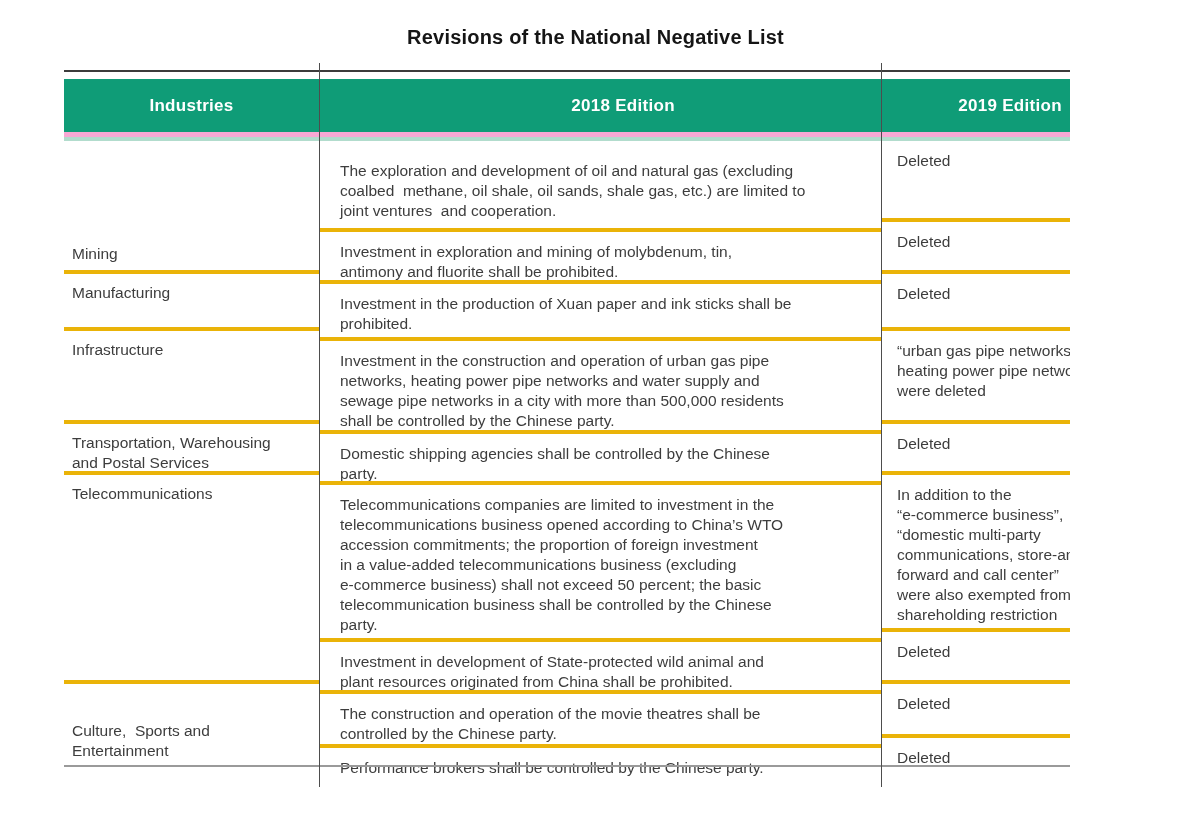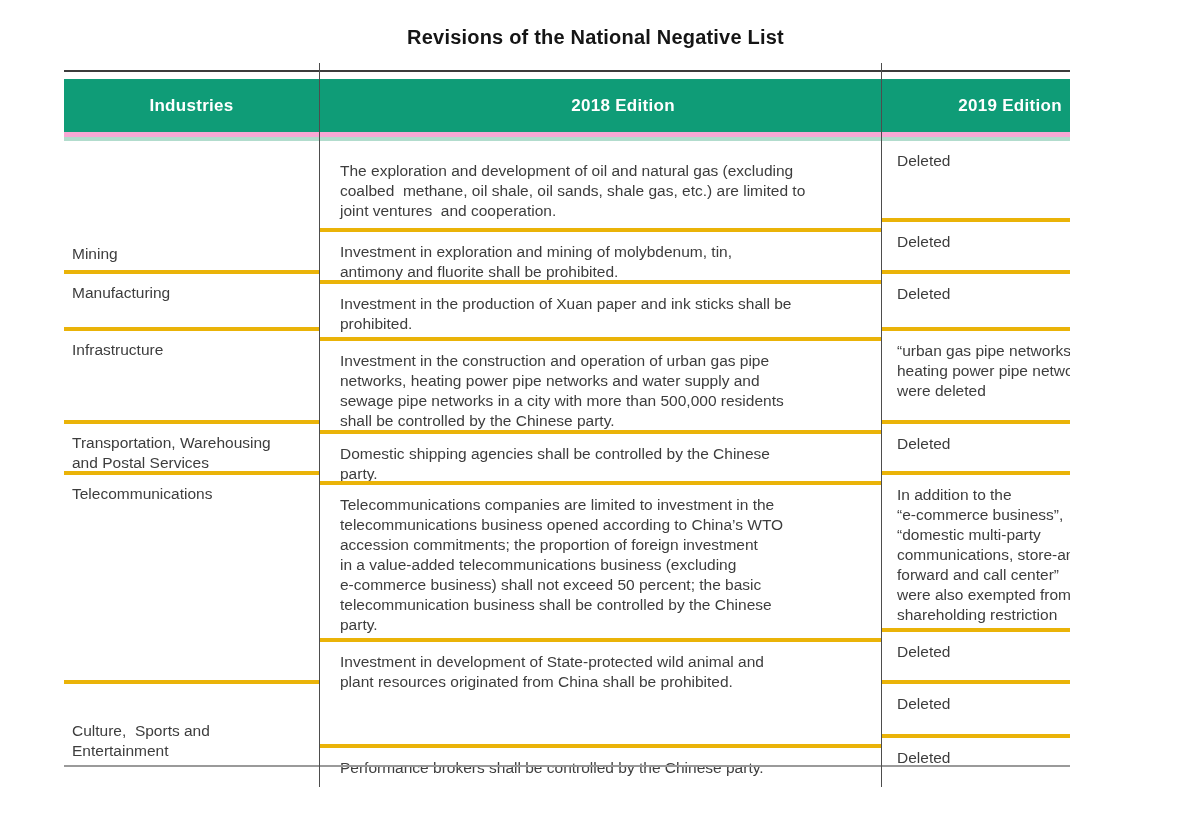--- a/index.html
+++ b/index.html
@@ -112,20 +112,22 @@
 shareholding restriction</div>
 
     <div class="td c2 bt" style="grid-column:2; grid-row:9;">Investment in development of State-protected wild animal and
 plant resources originated from China shall be prohibited.</div>
     <div class="td c3 bt" style="grid-column:3; grid-row:9;">Deleted</div>
 
     <div class="td ind mid bt" style="grid-column:1; grid-row:10 / 12;">
       <span class="lbl">Culture,  Sports and
 Entertainment</span>
     </div>
+    <div class="td c2 bt" style="grid-column:2; grid-row:10;">The construction and operation of the movie theatres shall be
+controlled by the Chinese party.</div>
     <div class="td c3 bt" style="grid-column:3; grid-row:10;">Deleted</div>
     <div class="td c2 bt" style="grid-column:2; grid-row:11;">Performance brokers shall be controlled by the Chinese party.</div>
     <div class="td c3 bt" style="grid-column:3; grid-row:11;">Deleted</div>
   </div>
 
   <div class="rule-bottom"></div>
   <div class="vline v1"></div>
   <div class="vline v2"></div>
 
 </div>

